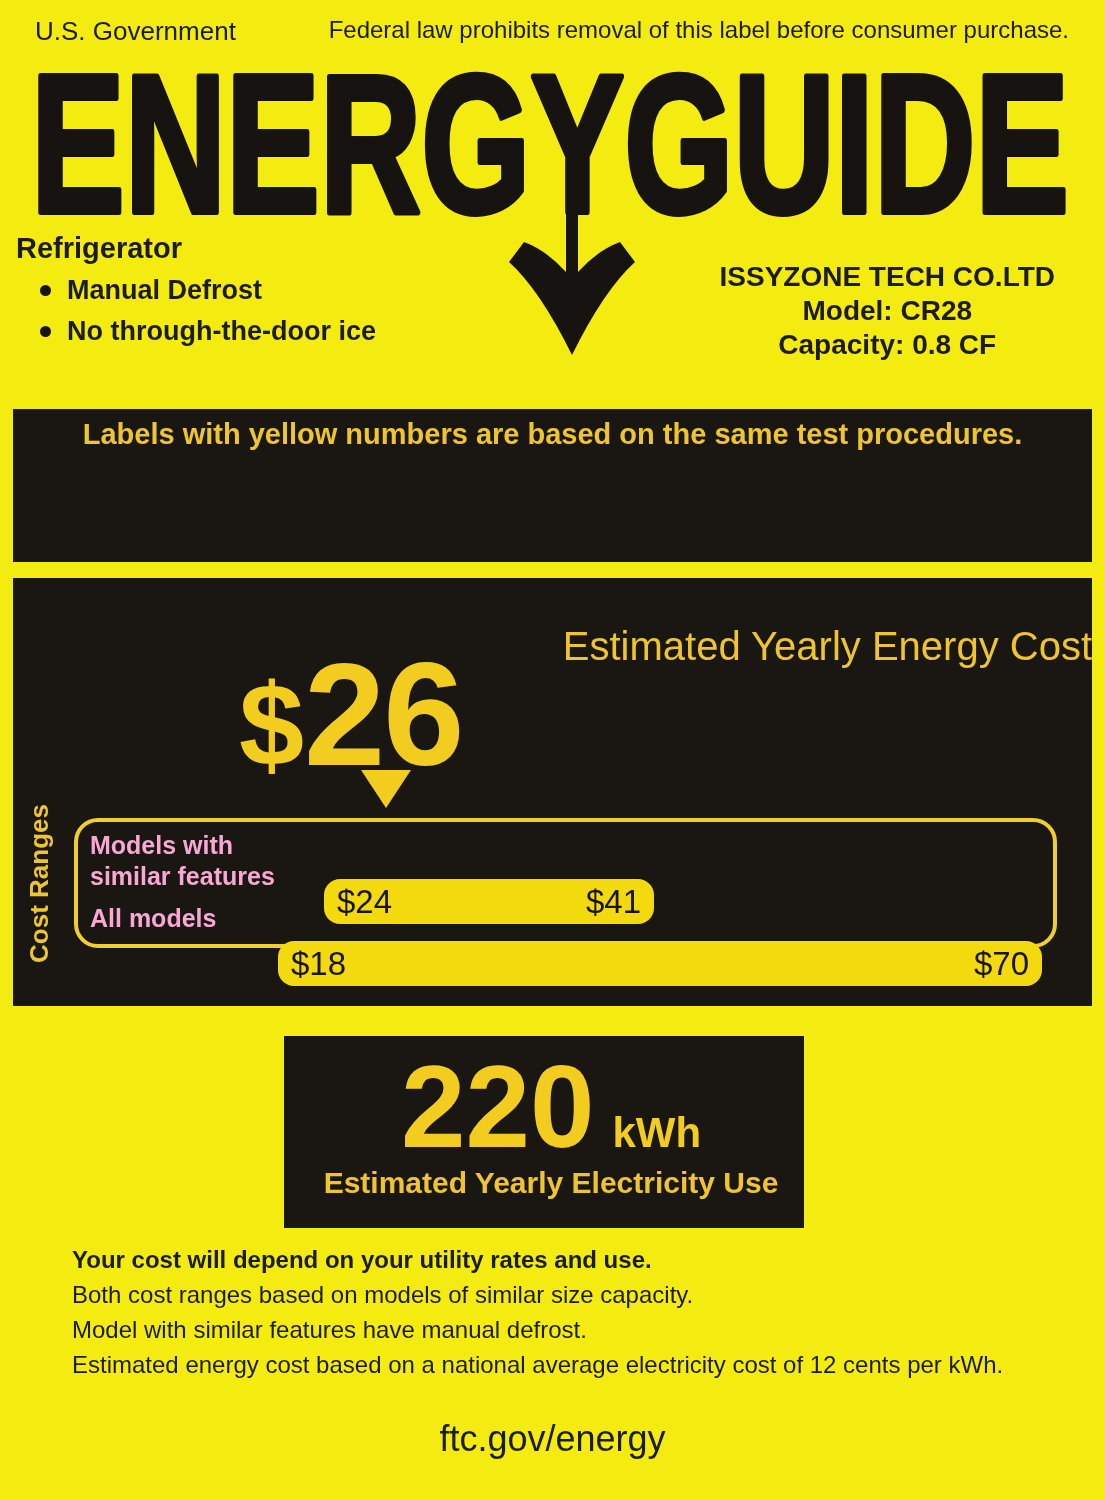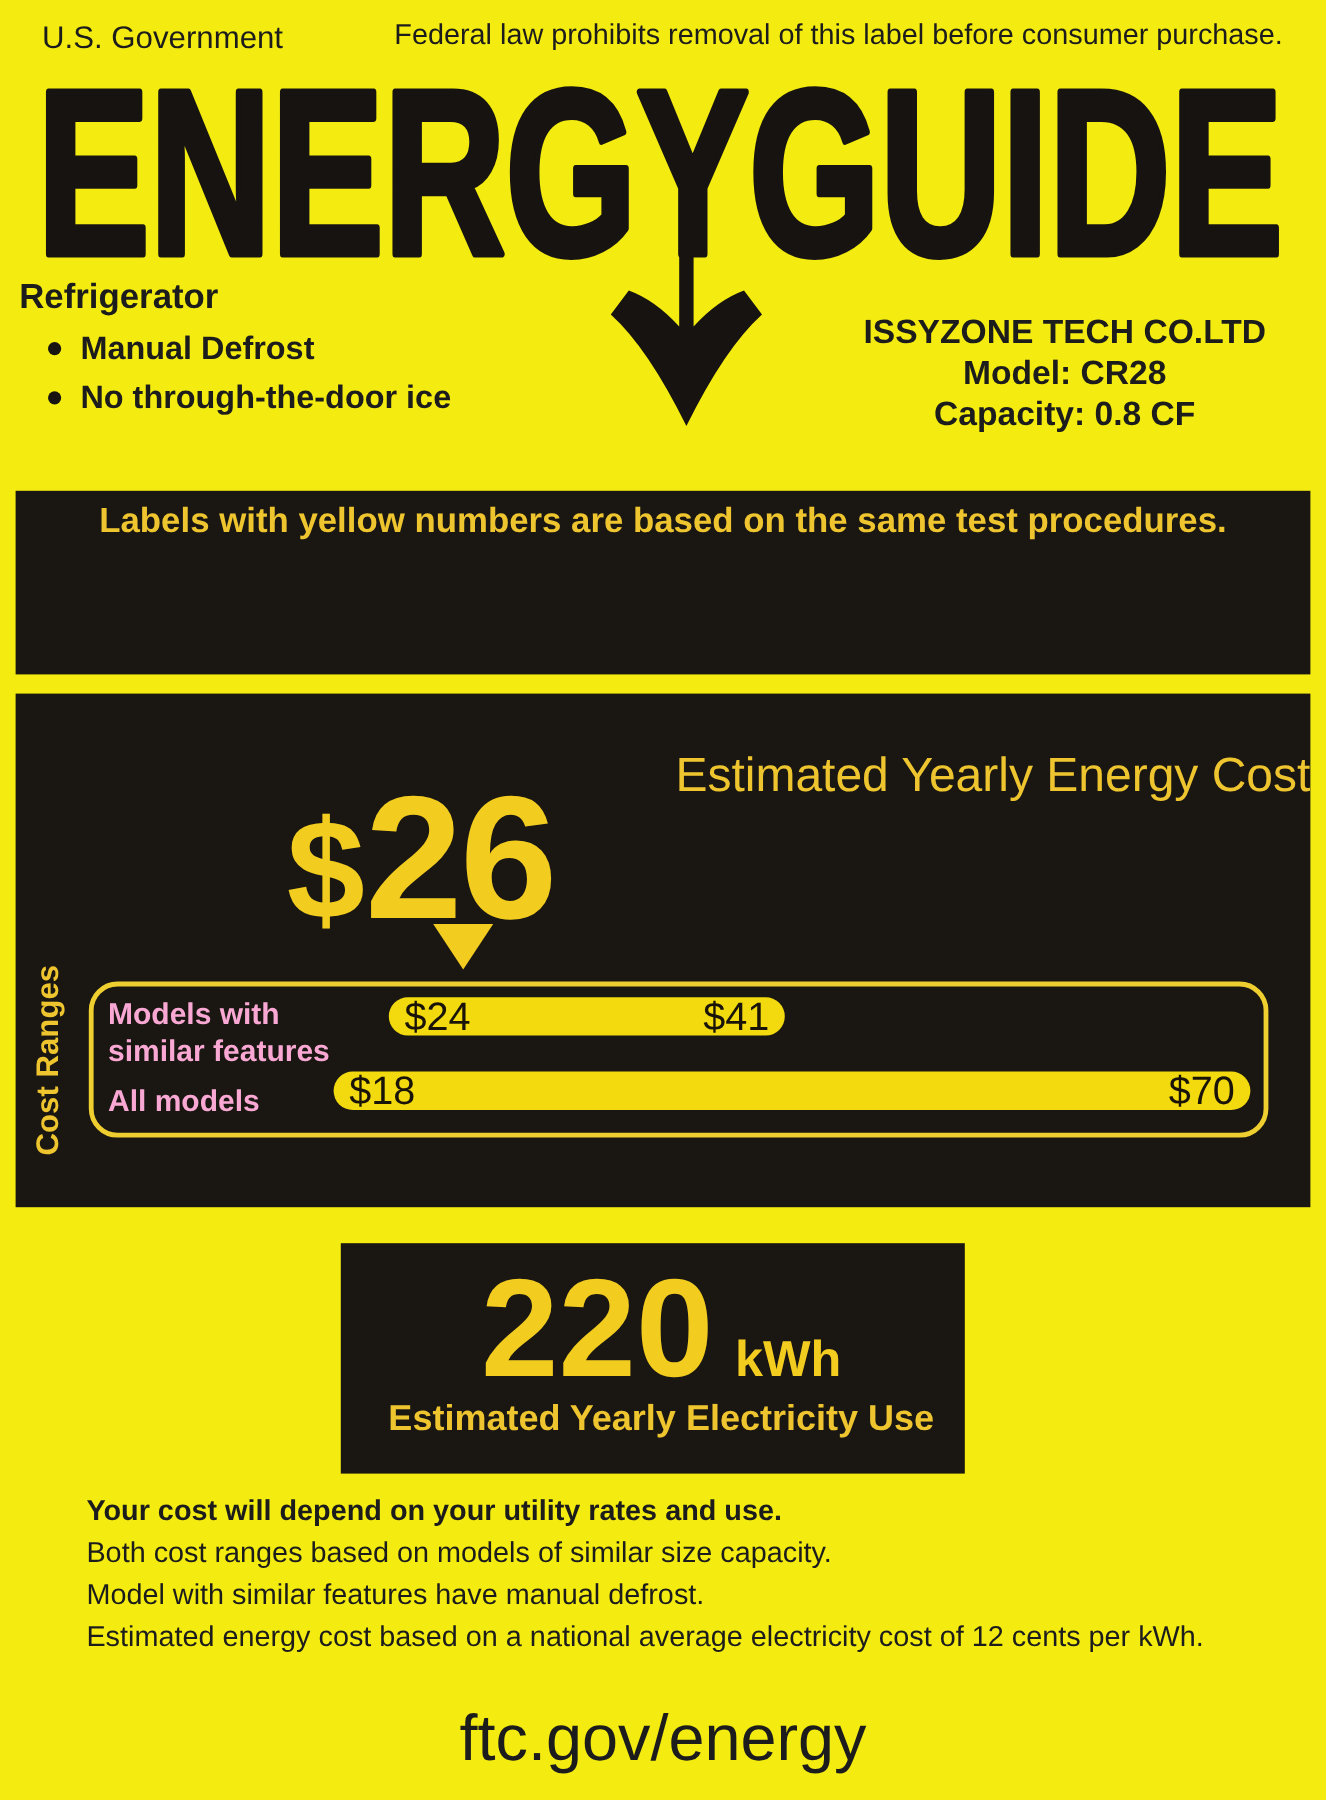--- a/index.html
+++ b/index.html
@@ -50,43 +50,43 @@
   .ranges-box {
     left:61px; top:240px; width:983px; height:130px;
     border:4px solid #EFCE2F; border-radius:24px; box-sizing:border-box;
   }
   .cost-ranges-wrap { left:6px; top:240px; width:40px; height:130px; display:flex; align-items:center; justify-content:center; }
   .cost-ranges-label { transform:rotate(-90deg); white-space:nowrap; font-size:26px; font-weight:bold; color:#EEC52F; }
   .range-label { color:#f9a8d4; font-size:25px; font-weight:bold; line-height:31px; }
   .range-label-similar { left:12px; top:8px; }
   .range-label-all { left:12px; top:81px; }
   .range-bar {
-    background:#F2DA0E; border-radius:16px; height:32px;
+    background:#F2DA0E; border-radius:16px; height:45px;
     display:flex; justify-content:space-between; align-items:center;
-    padding:16px 13px; box-sizing:border-box; color:#191308; font-size:33px;
+    padding:16px 13px; box-sizing:border-box; color:#191308; font-size:33px;margin-top:48px;
   }
   .bar-similar { left:246px; top:9px; width:330px; }
   .bar-all { left:200px; top:71px; width:764px; }
 
   
   .kwh-box {
     left:284px; top:1036px; width:506px; height:192px; background:#1A1712;
     display:flex; flex-direction:column; align-items:center;padding-left:14px;
   }
   .kwh-row { display:flex; align-items:baseline; margin-top:16px; }
   .kwh-value { font-size:116px; font-weight:bold; line-height:110px; color:#F3CC20; }
   .kwh-unit { font-size:42px; font-weight:bold; color:#F3CC20; margin-left:18px; }
   .kwh-caption { margin-top:4px; font-size:30px; font-weight:bold; color:#EEC52F; }
 
   
   .notes { left:72px; top:1242px; font-size:24px; line-height:35px; }
   .note-bold { font-weight:bold; }
 
   
-  .ftc { left:0; top:1418px; width:100%; text-align:center; font-size:54px; }
+  .ftc { left:0; top:1418px; width:100%; text-align:center; font-size:36px; }
 </style>
 </head>
 <body>
 
 <div class="page">
 
   <div class="abs us-gov">U.S. Government</div>
   <div class="abs federal">Federal law prohibits removal of this label before consumer purchase.</div>
 
   <svg class="abs logo-svg" width="1045" height="150" viewBox="0 0 1045 150" aria-hidden="true">

